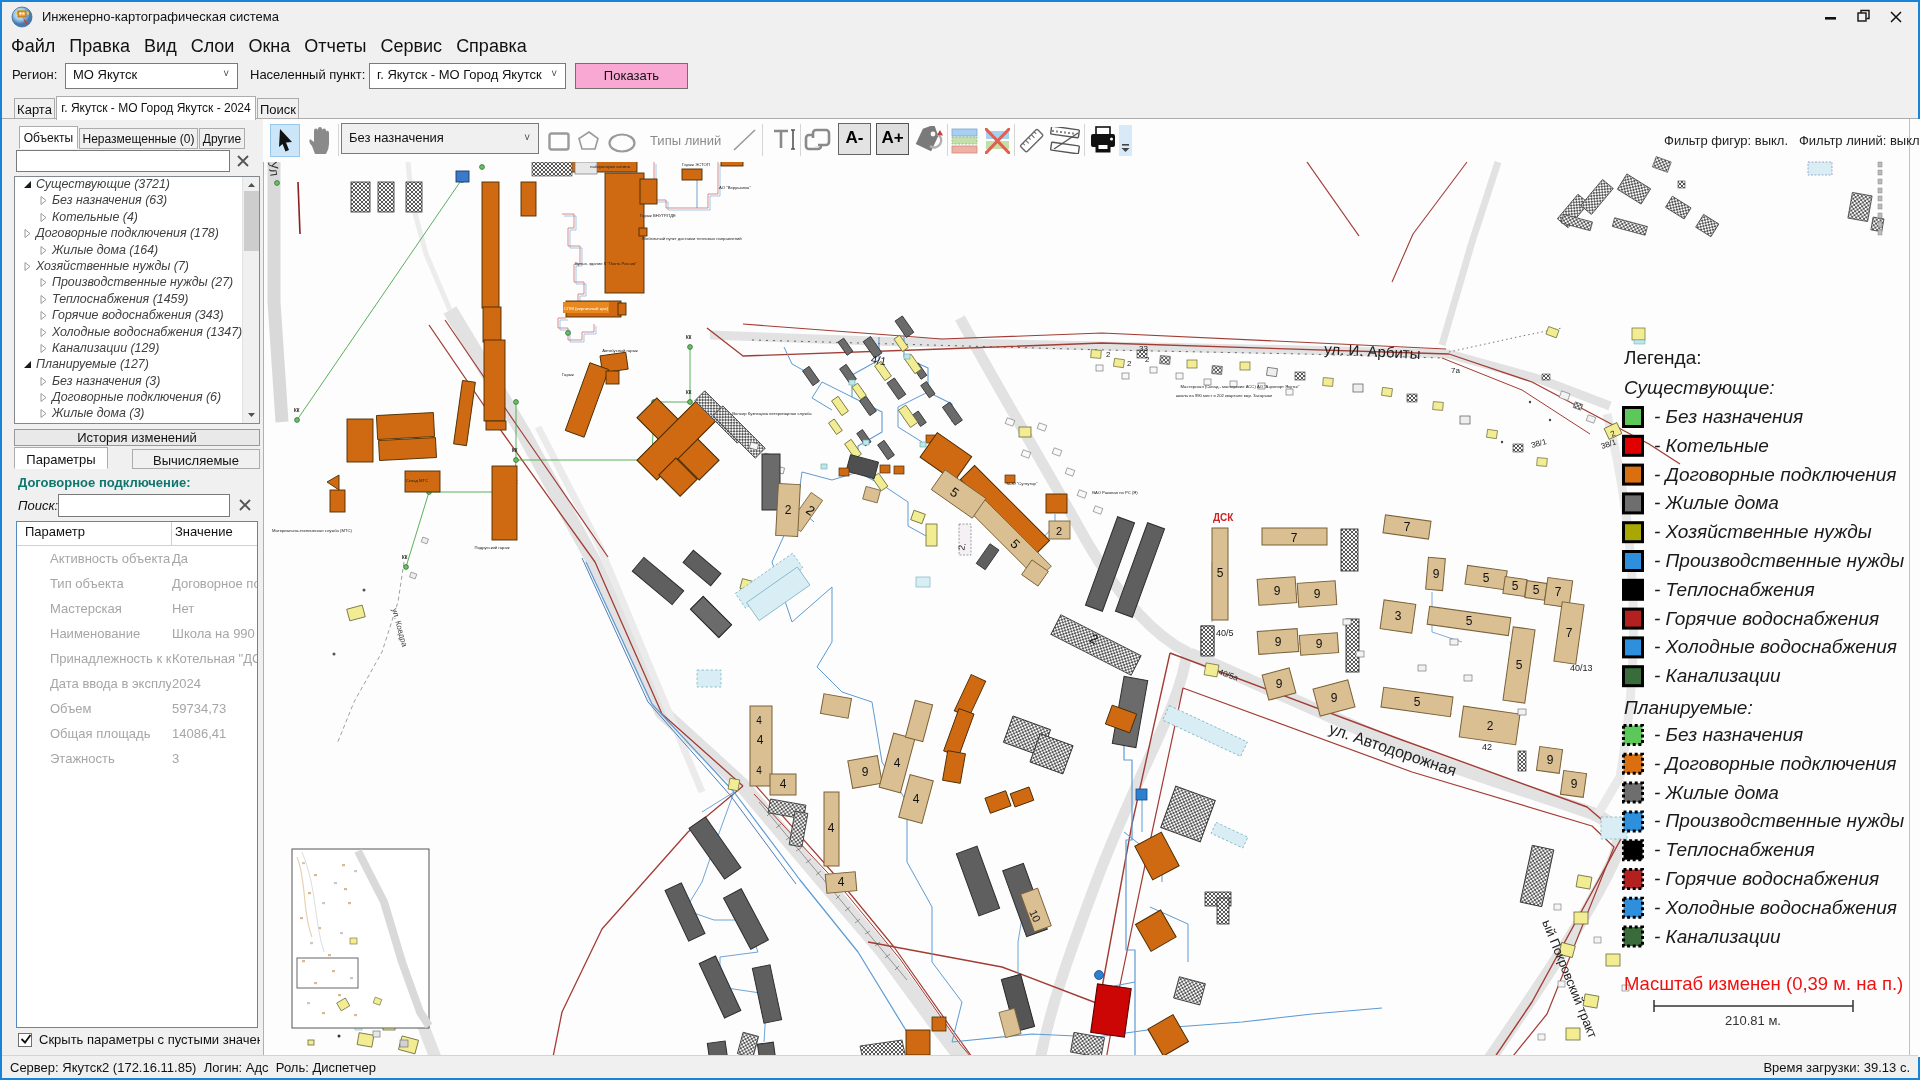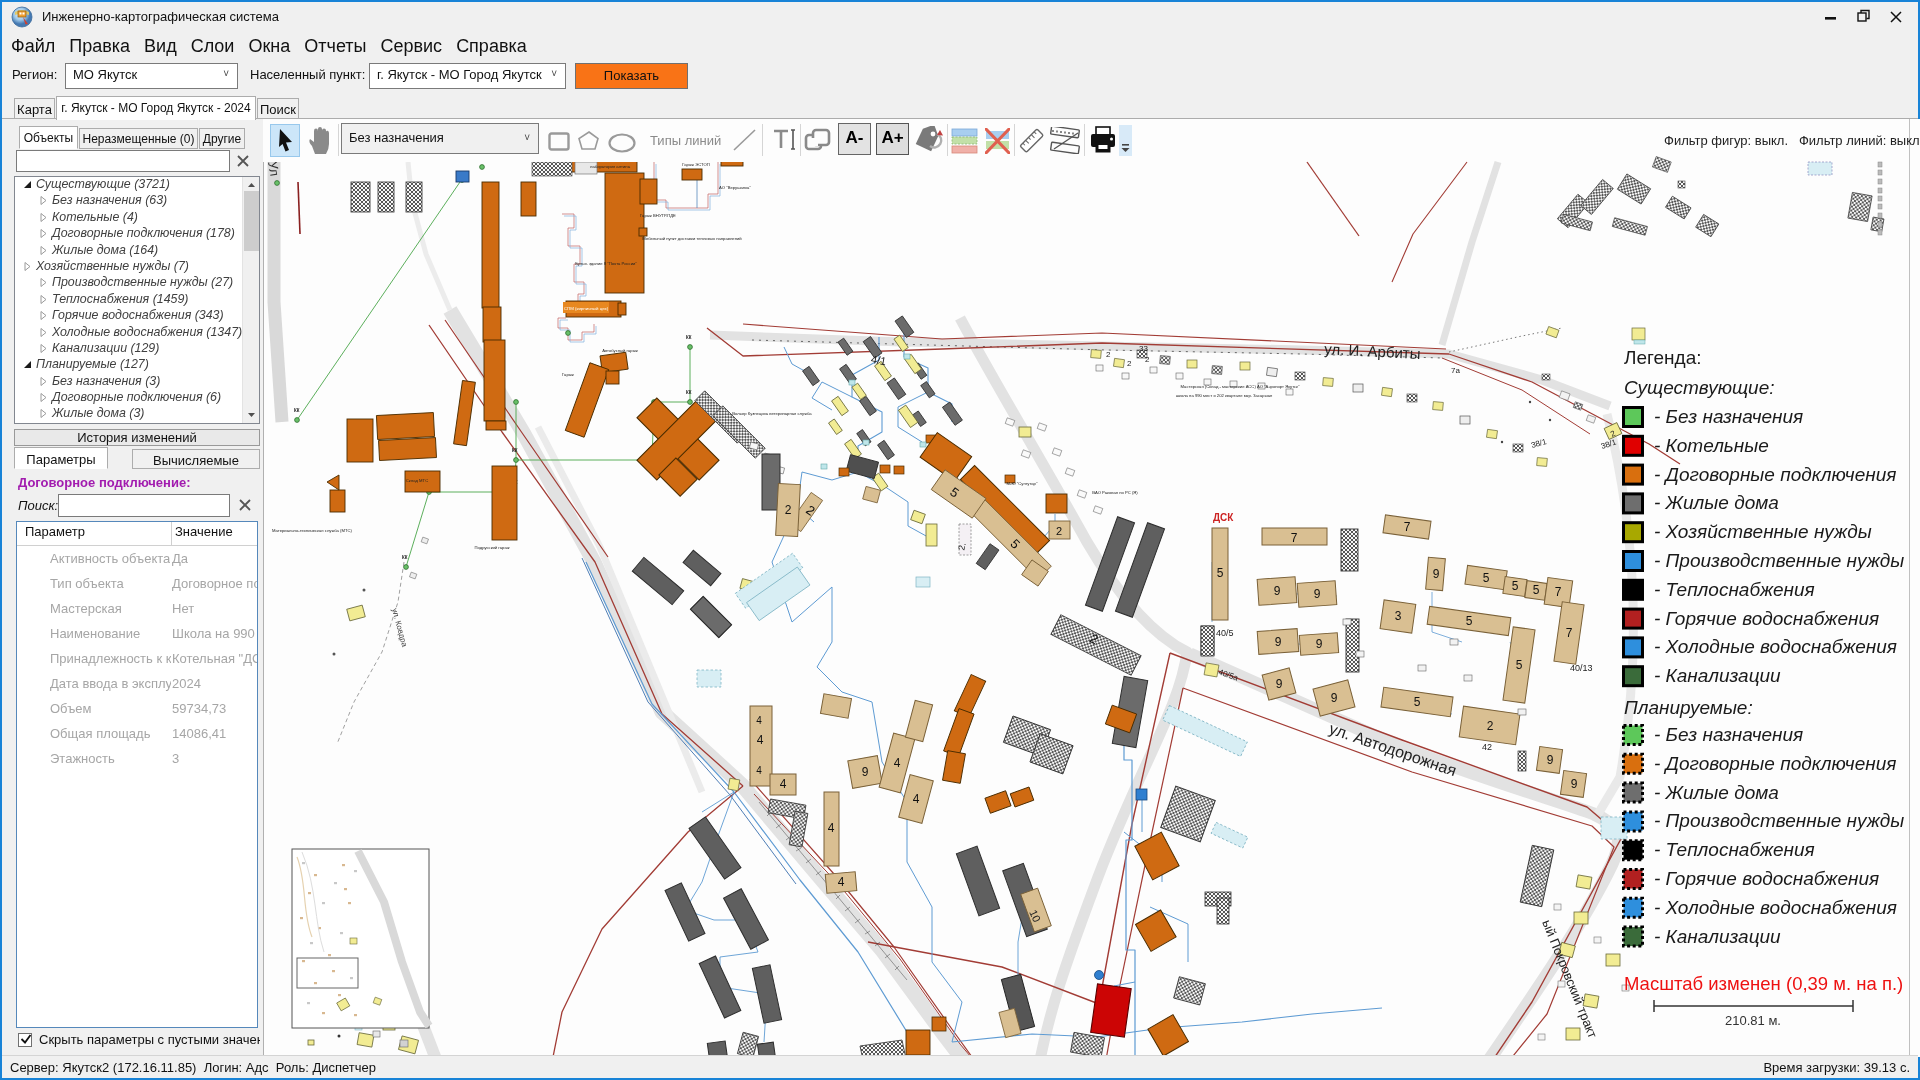--- a/index.html
+++ b/index.html
@@ -64,21 +64,21 @@
   <div class="wbtn" style="right:4px"><svg width="34" height="28">
           <path d="M11 10 L21 20 M21 10 L11 20" stroke="#111" stroke-width="1.5"></path>
         </svg></div>
  </div>
  <div id="menu" class="abs" style="padding-left:2px"><span>Файл</span><span>Правка</span><span>Вид</span><span>Слои</span><span>Окна</span><span>Отчеты</span><span>Сервис</span><span>Справка</span></div>
  <div id="frow" class="abs">
    <span class="abs" style="left:10px;top:10px">Регион:</span>
    <div class="combo" style="left:63px;top:6px;width:173px;height:26px">МО Якутск<span class="chev">˅</span></div>
    <span class="abs" style="left:248px;top:10px">Населенный пункт:</span>
    <div class="combo" style="left:367px;top:6px;width:197px;height:26px">г. Якутск - МО Город Якутск<span class="chev">˅</span></div>
-   <div class="abs" style="left:573px;top:6px;width:113px;height:26px;background:#f97316;border:1px solid #707070;text-align:center;padding-top:4px">Показать</div>
+   <div class="abs" style="left:573px;top:6px;width:113px;height:26px;background:#f9a8d4;border:1px solid #707070;text-align:center;padding-top:4px">Показать</div>
  </div>
  <div id="tabs" class="abs">
    <div class="tab" style="left:12px;top:2px;width:41px;height:21px;padding-top:3px">Карта</div>
    <div class="tab act" style="left:54px;top:0px;width:200px;height:24px;padding-top:4px;font-size:12px;white-space:nowrap;overflow:hidden">г. Якутск - МО Город Якутск - 2024</div>
    <div class="tab" style="left:255px;top:2px;width:42px;height:21px;padding-top:3px">Поиск</div>
  </div>
  <div id="tabline" class="abs"></div>
  <svg id="map" width="1657" height="938" viewBox="261 117 1657 938" style="position:absolute;left:261px;top:117px">
       <defs>
         <pattern id="hatch" patternUnits="userSpaceOnUse" width="4" height="4">
@@ -655,21 +655,21 @@
             <polygon points="2,0.5 7,4.5 2,8.5" fill="none" stroke="#9a9a9a" stroke-width="1"></polygon>
           </svg>
           <span>Без назначения (63)</span>
         </div>
         <div class="trow" style="padding-left:24px">
           <svg width="9" height="9" style="margin:3px 4px 0 0">
             <polygon points="2,0.5 7,4.5 2,8.5" fill="none" stroke="#9a9a9a" stroke-width="1"></polygon>
           </svg>
           <span>Котельные (4)</span>
         </div>
-        <div class="trow" style="padding-left:24px">
+        <div class="trow" style="padding-left:8px">
           <svg width="9" height="9" style="margin:3px 4px 0 0">
             <polygon points="2,0.5 7,4.5 2,8.5" fill="none" stroke="#9a9a9a" stroke-width="1"></polygon>
           </svg>
           <span>Договорные подключения (178)</span>
         </div>
         <div class="trow" style="padding-left:24px">
           <svg width="9" height="9" style="margin:3px 4px 0 0">
             <polygon points="2,0.5 7,4.5 2,8.5" fill="none" stroke="#9a9a9a" stroke-width="1"></polygon>
           </svg>
           <span>Жилые дома (164)</span>
@@ -736,21 +736,21 @@
         </div>
      <div id="tscroll"><svg width="17" height="246">
             <polygon points="8.5,6 12,10 5,10" fill="#505050"></polygon>
             <polygon points="8.5,240 12,236 5,236" fill="#505050"></polygon>
             <rect x="1" y="14" width="15" height="60" fill="#cdcdcd"></rect>
           </svg></div>
    </div>
    <div id="hist">История изменений</div>
    <div class="ptab act" style="left:10px;top:328px;width:94px;height:22px;padding-top:4px">Параметры</div>
    <div class="ptab" style="left:128px;top:330px;width:128px;height:20px;padding-top:3px">Вычисляемые</div>
-   <div class="abs" style="left:14px;top:356px;font-size:13px;font-weight:bold;color:#a21caf">Договорное подключение:</div>
+   <div class="abs" style="left:14px;top:356px;font-size:13px;font-weight:bold;color:#0f766e">Договорное подключение:</div>
    <div class="abs" style="left:14px;top:379px;font-size:13px;font-style:italic;color:#111">Поиск:</div>
    <div class="input" style="left:54px;top:375px;width:172px;height:23px"></div>
    <svg class="abs" style="left:234px;top:379px" width="14" height="14">
         <path d="M2 2 L12 12 M12 2 L2 12" stroke="#555" stroke-width="1.8"></path>
       </svg>
    <div id="ptable">
      <div id="phead">
           <span style="position:absolute;left:8px;top:2px">Параметр</span>
           <span style="position:absolute;left:158px;top:2px">Значение</span>
           <div style="position:absolute;left:154px;top:0;width:1px;height:24px;background:#d0d0d0"></div>

